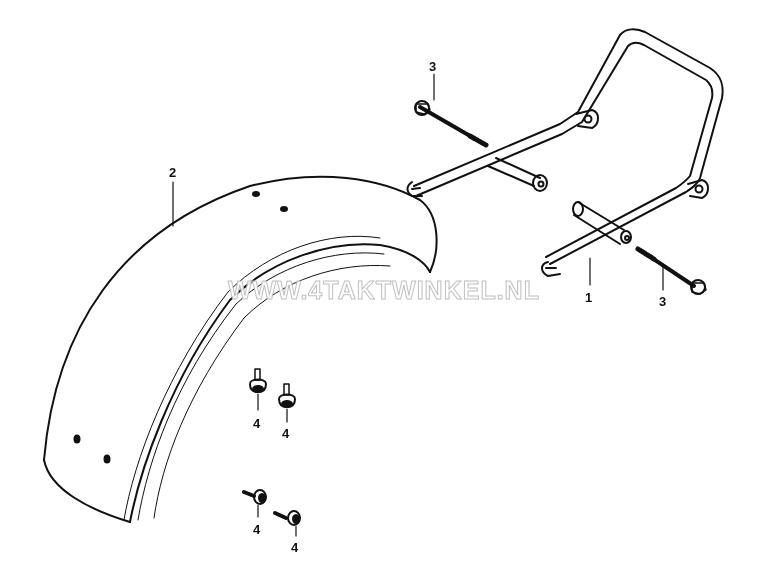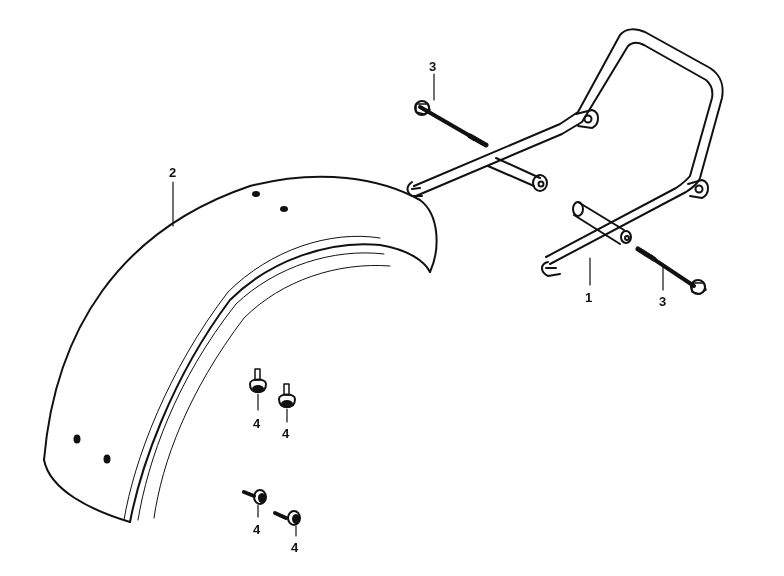--- a/index.html
+++ b/index.html
@@ -94,20 +94,21 @@
       <line x1="258" y1="505" x2="258" y2="517" stroke-width="1.2"></line>
     </g>
     <g>
       <path d="M275,513 L286,518" stroke-width="4"></path>
       <ellipse cx="294" cy="518" rx="6" ry="7"></ellipse>
       <ellipse cx="296" cy="519" rx="3" ry="4" fill="#111"></ellipse>
       <line x1="296" y1="526" x2="296" y2="536" stroke-width="1.2"></line>
     </g>
   </svg>
 
+  <div class="watermark">WWW.4TAKTWINKEL.NL</div>
 
   <span class="callout" style="left:585px; top:291px;">1</span>
   <span class="callout" style="left:169px; top:166px;">2</span>
   <span class="callout" style="left:429px; top:60px;">3</span>
   <span class="callout" style="left:659px; top:295px;">3</span>
   <span class="callout" style="left:253px; top:417px;">4</span>
   <span class="callout" style="left:282px; top:427px;">4</span>
   <span class="callout" style="left:253px; top:523px;">4</span>
   <span class="callout" style="left:291px; top:541px;">4</span>
 </div>

